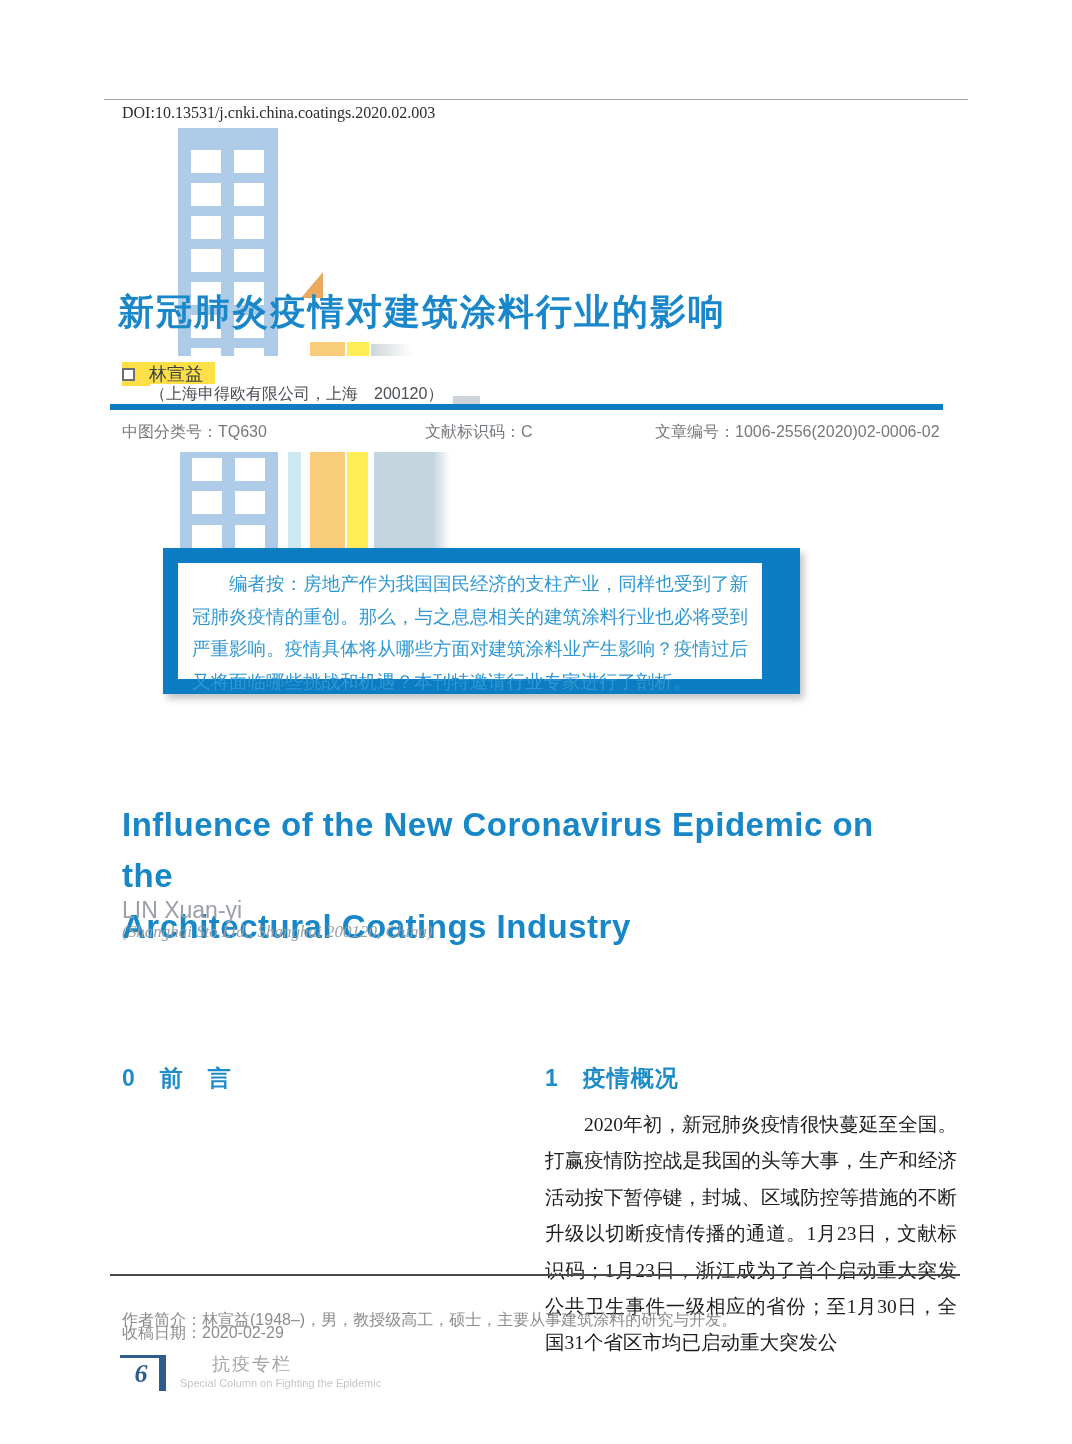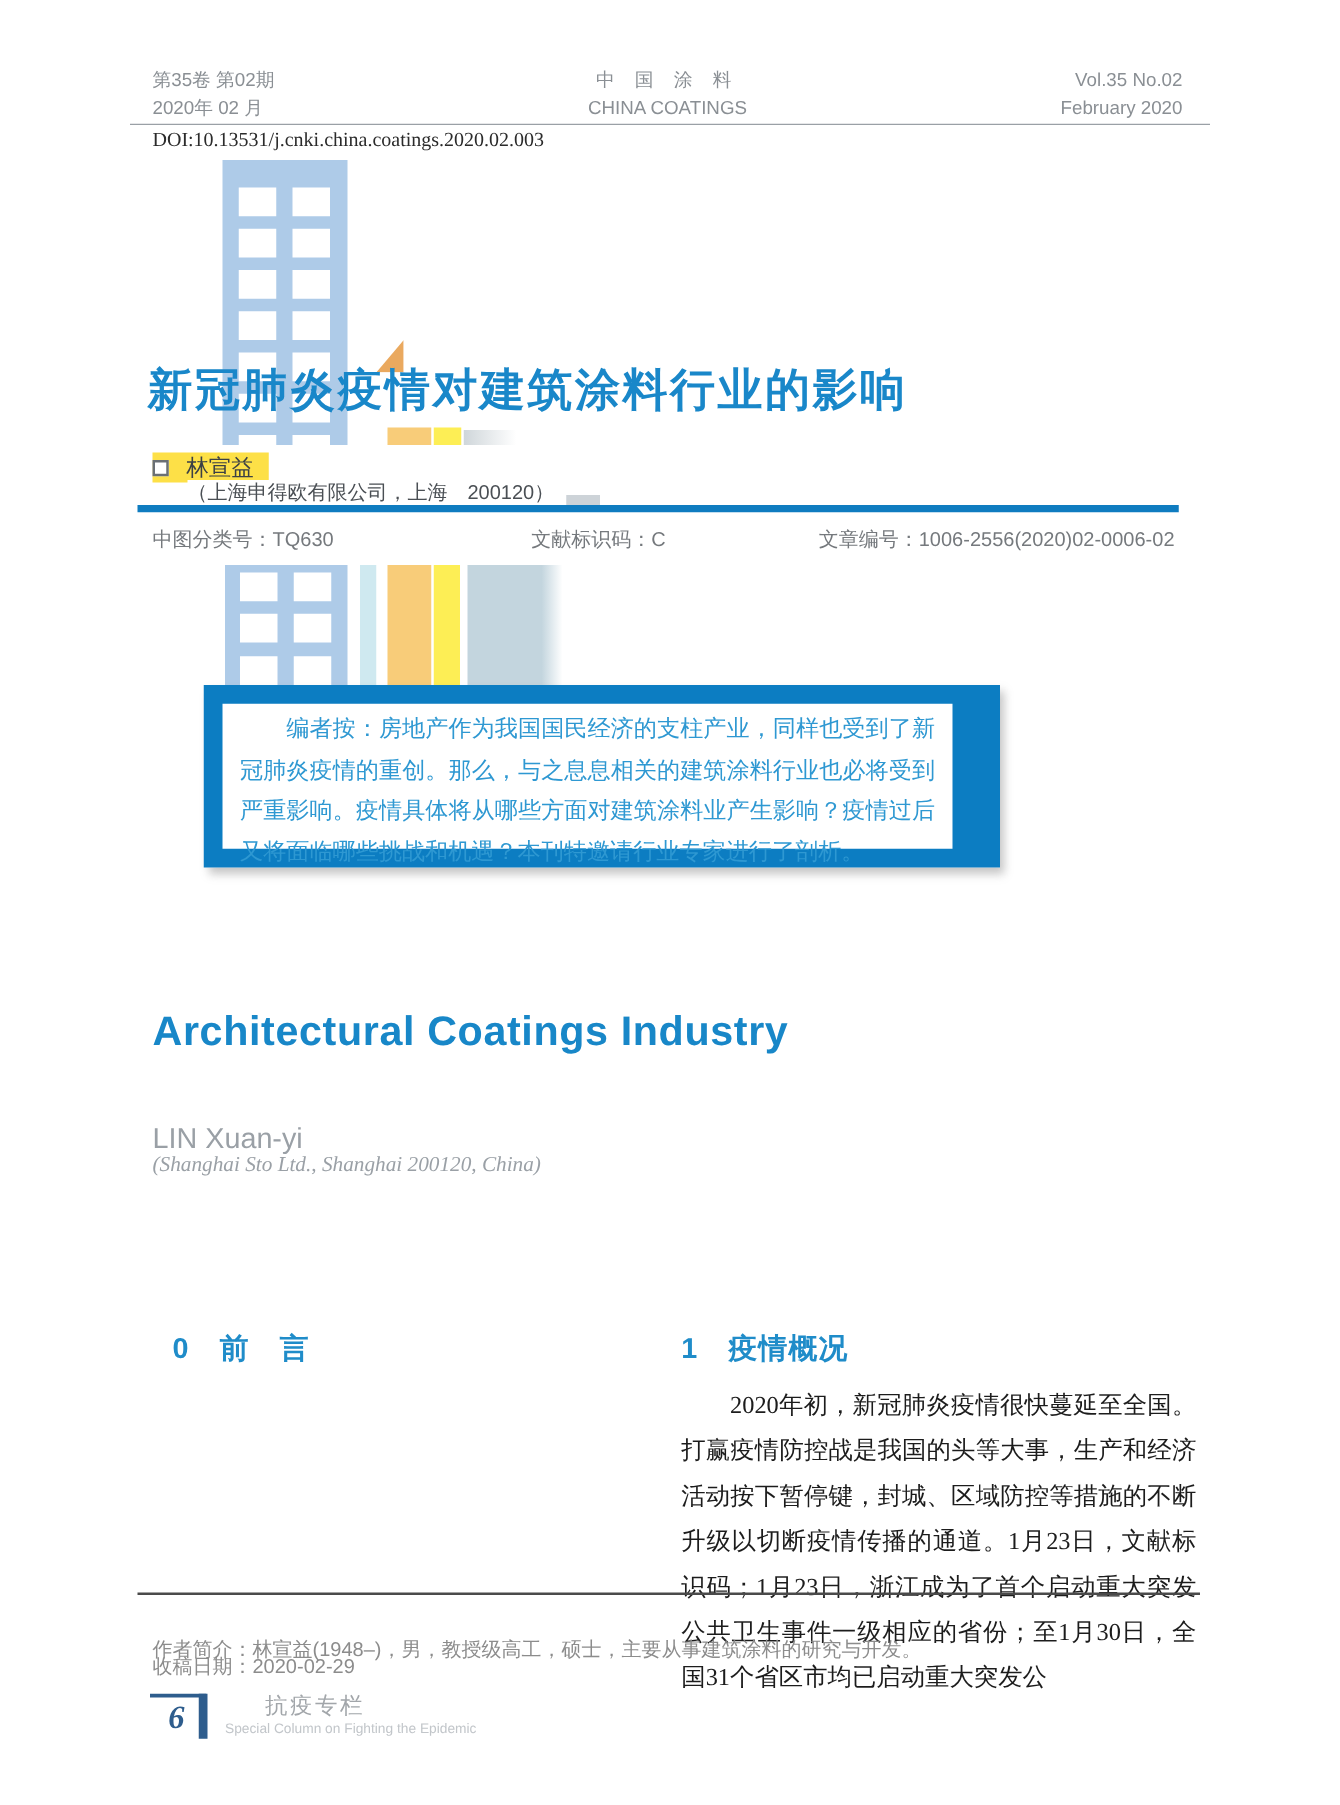--- a/index.html
+++ b/index.html
@@ -61,21 +61,21 @@
   .editor-box p{padding:5px 14px 0 14px;font-family:"Liberation Serif",serif;font-size:18.5px;
     line-height:32.5px;color:var(--box-text);text-align:justify;text-indent:2em;}
   
   .title-en{position:absolute;left:122px;top:799px;width:780px;font-size:33px;line-height:51px;
     font-weight:800;color:#1887c8;letter-spacing:.5px;}
   .author-en{position:absolute;left:122px;top:897px;font-size:23px;color:#9aa0a6;}
   .affil-en{position:absolute;left:122px;top:922px;font-family:"Liberation Serif",serif;
     font-style:italic;font-size:17px;color:#9aa0a6;}
   
   .col{position:absolute;top:1063px;}
-  .col-left{left:138px;width:410px;}
+  .col-left{left:122px;width:410px;}
   .col-right{left:545px;width:412px;}
   .sec-head{font-size:23px;font-weight:bold;color:#1f8cc9;margin-bottom:13px;letter-spacing:1px;}
   .sec-para{font-family:"Liberation Serif",serif;font-size:19.5px;line-height:36.4px;color:var(--body-text);
     text-align:justify;text-indent:2em;}
   
   .foot-rule{position:absolute;left:110px;top:1274px;width:850px;height:2px;background:#4a4a4a;}
   .footnote{position:absolute;left:122px;font-size:16px;color:#8c8c8c;}
   .fn-received{top:1283px;margin-top:40px;} .fn-bio{top:1310px;}
   
   .corner-top{position:absolute;left:120px;top:1355px;width:45px;height:3px;background:var(--footer-navy);}
@@ -83,34 +83,20 @@
   .page-num{position:absolute;left:126px;top:1359px;width:30px;text-align:center;
     font-family:"Liberation Serif",serif;font-style:italic;font-weight:bold;font-size:26px;color:var(--footer-navy);}
   .col-name-cn{position:absolute;left:180px;top:1352px;font-size:18px;color:#a2a6aa;letter-spacing:2px;margin-left:32px;}
   .col-name-en{position:absolute;left:180px;top:1377px;font-size:11px;color:#c2c6ca;}
 </style>
 </head>
 <body>
 
 <div class="page">
 
-  <div class="jheader">
-    <div class="l">
-      <div>第35卷 第02期</div>
-      <div>2020年 02 月</div>
-    </div>
-    <div class="c">
-      <div class="cn-sp">中 国 涂 料</div>
-      <div>CHINA COATINGS</div>
-    </div>
-    <div class="r">
-      <div>Vol.35 No.02</div>
-      <div>February 2020</div>
-    </div>
-  </div>
   <div class="header-rule"></div>
   <div class="doi">DOI:10.13531/j.cnki.china.coatings.2020.02.003</div>
 
   <div class="building b-top">
       <div class="win"></div>
       <div class="win"></div>
       <div class="win"></div>
       <div class="win"></div>
       <div class="win"></div>
       <div class="win"></div>
@@ -155,20 +141,21 @@
     <span class="clc">中图分类号：TQ630</span>
     <span class="doccode">文献标识码：C</span>
     <span class="artid">文章编号：1006-2556(2020)02-0006-02</span>
   </div>
 
   <div class="editor-box">
     <p>编者按：房地产作为我国国民经济的支柱产业，同样也受到了新冠肺炎疫情的重创。那么，与之息息相关的建筑涂料行业也必将受到严重影响。疫情具体将从哪些方面对建筑涂料业产生影响？疫情过后又将面临哪些挑战和机遇？本刊特邀请行业专家进行了剖析。</p>
   </div>
 
   <div class="title-en">
+    <div>Influence of the New Coronavirus Epidemic on the</div>
     <div>Architectural Coatings Industry</div>
   </div>
   <div class="author-en">LIN Xuan-yi</div>
   <div class="affil-en">(Shanghai Sto Ltd., Shanghai 200120, China)</div>
 
   <div class="col col-left">
     <div class="sec-head">0　前　言</div>
   </div>
   <div class="col col-right">
     <div class="sec-head">1　疫情概况</div>

